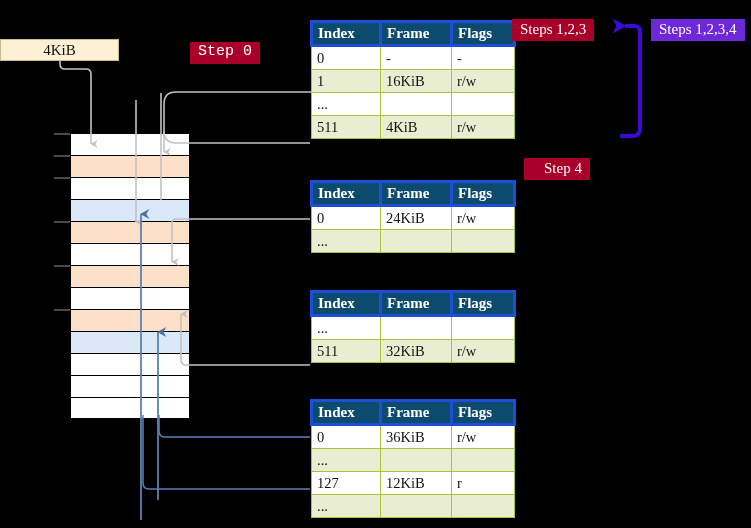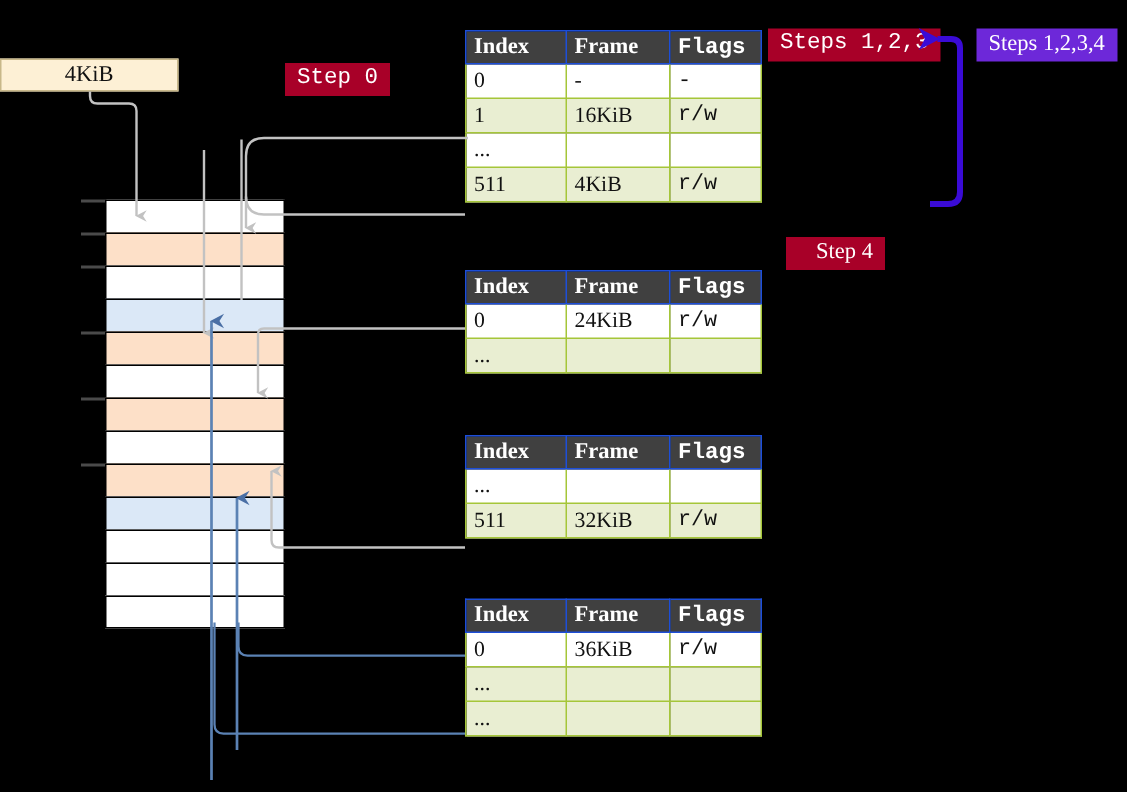--- a/index.html
+++ b/index.html
@@ -26,33 +26,33 @@
     background:#fff;
   }
   .mem-row.last{ border-bottom:1.5px solid #000; }
   .mem-row.orange{ background:#fde0c8; }
   .mem-row.blue{ background:#dbe8f7; }
   .tick{ position:absolute; height:1.5px; width:16px; background:#4a4a4a; }
 
   
   .ptable{ border-collapse:collapse; font-size:14.5px; color:#111; }
   .ptable th{
-    background:#404040; color:#ffffff; font-weight:bold;
+    background:#0c4a6e; color:#ffffff; font-weight:bold;
     text-align:left; padding:2px 5px; font-size:15px;
-    border:1px solid #1d4ed8;
+    border:3px solid #1d4ed8;
   }
   .ptable td{
     border:1px solid #a5c639; padding:2px 5px; background:#ffffff;
     height:18px; vertical-align:middle;
   }
   .ptable tr.alt td{ background:#e9eed2; }
   .ptable td.hl{ background:#fbfaa8; }
   .ptable .c-index{ width:56px; }
   .ptable .c-frame{ width:58px; }
-  .ptable .c-flags{ width:50px;font-family:Liberation Mono, monospace; }
+  .ptable .c-flags{ width:50px; }
   .tbl-wrap{ position:absolute; }
 
   
   .step{
     position:absolute; font-size:15px; padding:2px 8px 3px 8px;
     color:#ffffff; white-space:nowrap; line-height:1.1;
   }
   .step.red{ background:#a80028; }
   .step.purple{ background:#6d28d9; }
 
@@ -182,33 +182,38 @@
           <tr>
             <td class="c-index">0</td>
             <td class="c-frame">36KiB</td>
             <td class="c-flags">r/w</td>
           </tr>
           <tr class="alt">
             <td class="c-index">...</td>
             <td class="c-frame"></td>
             <td class="c-flags"></td>
           </tr>
+          <tr>
+            <td class="c-index">127</td>
+            <td class="c-frame">12KiB</td>
+            <td class="c-flags">r</td>
+          </tr>
           <tr class="alt">
             <td class="c-index">...</td>
             <td class="c-frame"></td>
             <td class="c-flags"></td>
           </tr>
         </tbody>
       </table>
     </div>
   </div>
 
 <div id="steps-root">
     <div class="step red" style="left: 190px; top: 42px; font-family: Liberation Mono, monospace;">Step 0</div>
-    <div class="step red" style="left: 512px; top: 19px; font-family: Liberation Mono, monospace;">Steps 1,2,3</div>
+    <div class="step red" style="left: 512px; top: 19px;">Steps 1,2,3</div>
     <div class="step purple" style="left: 651px; top: 19px;">Steps 1,2,3,4</div>
     <div class="step red" style="left: 524px; top: 158px; padding-left: 20px;">Step 4</div>
   </div>
 
 <svg class="overlay" xmlns="http://www.w3.org/2000/svg">
   <defs>
     <marker id="ah-grey" markerWidth="9" markerHeight="9" refX="4.5" refY="7.6" orient="auto" markerUnits="userSpaceOnUse">
       <path d="M0.6,0.8 L4.5,8.2 L8.4,0.8 L4.5,3.2 Z" fill="#c2c2c2"></path>
     </marker>
     <marker id="ah-grey-up" markerWidth="9" markerHeight="9" refX="4.5" refY="1.4" orient="auto" markerUnits="userSpaceOnUse">

